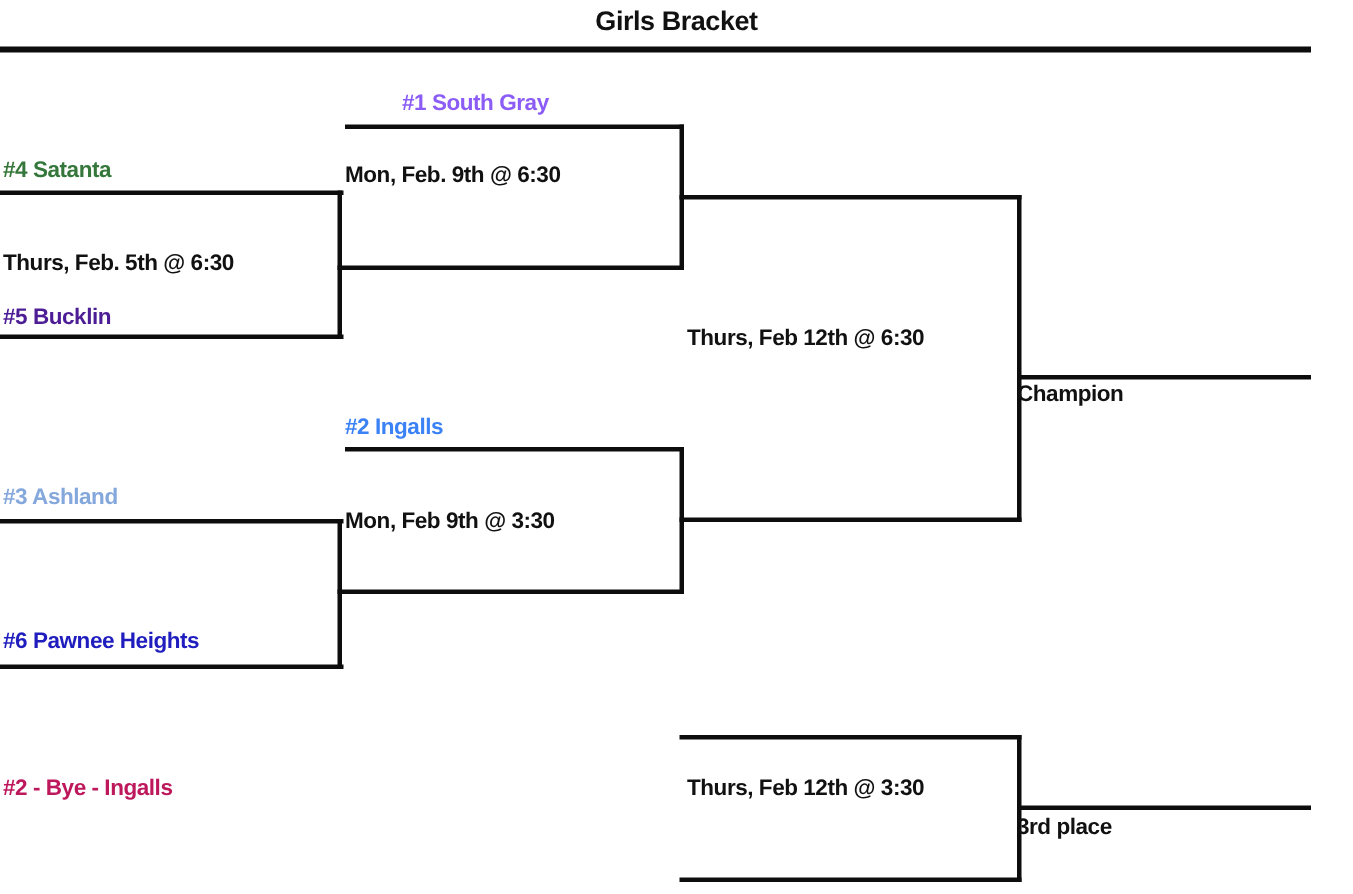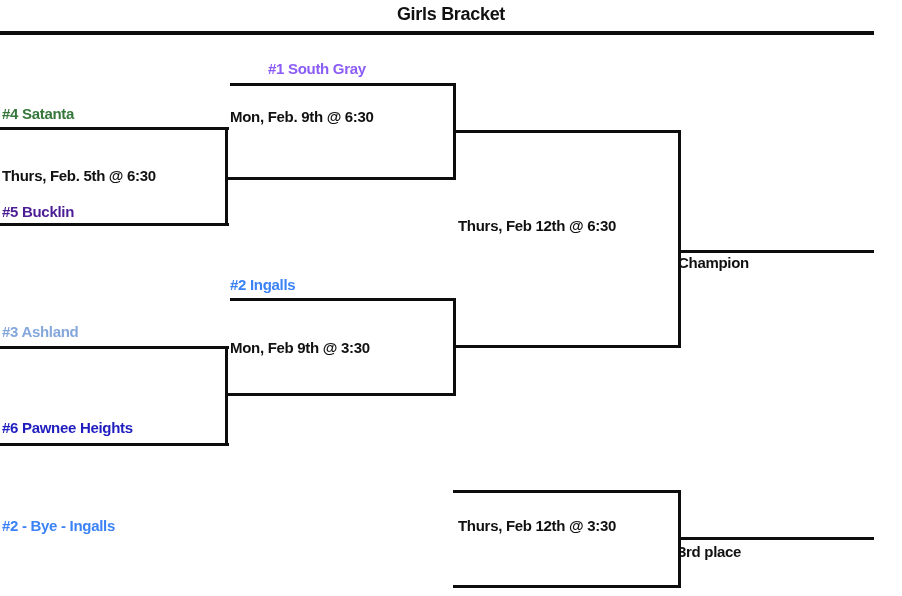--- a/index.html
+++ b/index.html
@@ -113,15 +113,15 @@
   <div class="txt pos-final-time">Thurs, Feb 12th @ 6:30</div>
   <div class="txt pos-champion centered">Champion</div>
 
   <div class="line tp-top"></div>
   <div class="line tp-bottom"></div>
   <div class="line tp-v"></div>
   <div class="line tp-feed"></div>
   <div class="txt pos-tp-time">Thurs, Feb 12th @ 3:30</div>
   <div class="txt pos-tp-label centered">3rd place</div>
 
-  <div class="txt pos-bye2" style="color: #3b82f6;">#2 - Bye - Ingalls</div>
+  <div class="txt pos-bye2" style="color: #be185d;">#2 - Bye - Ingalls</div>
 
 </div>
 
 </body></html>

